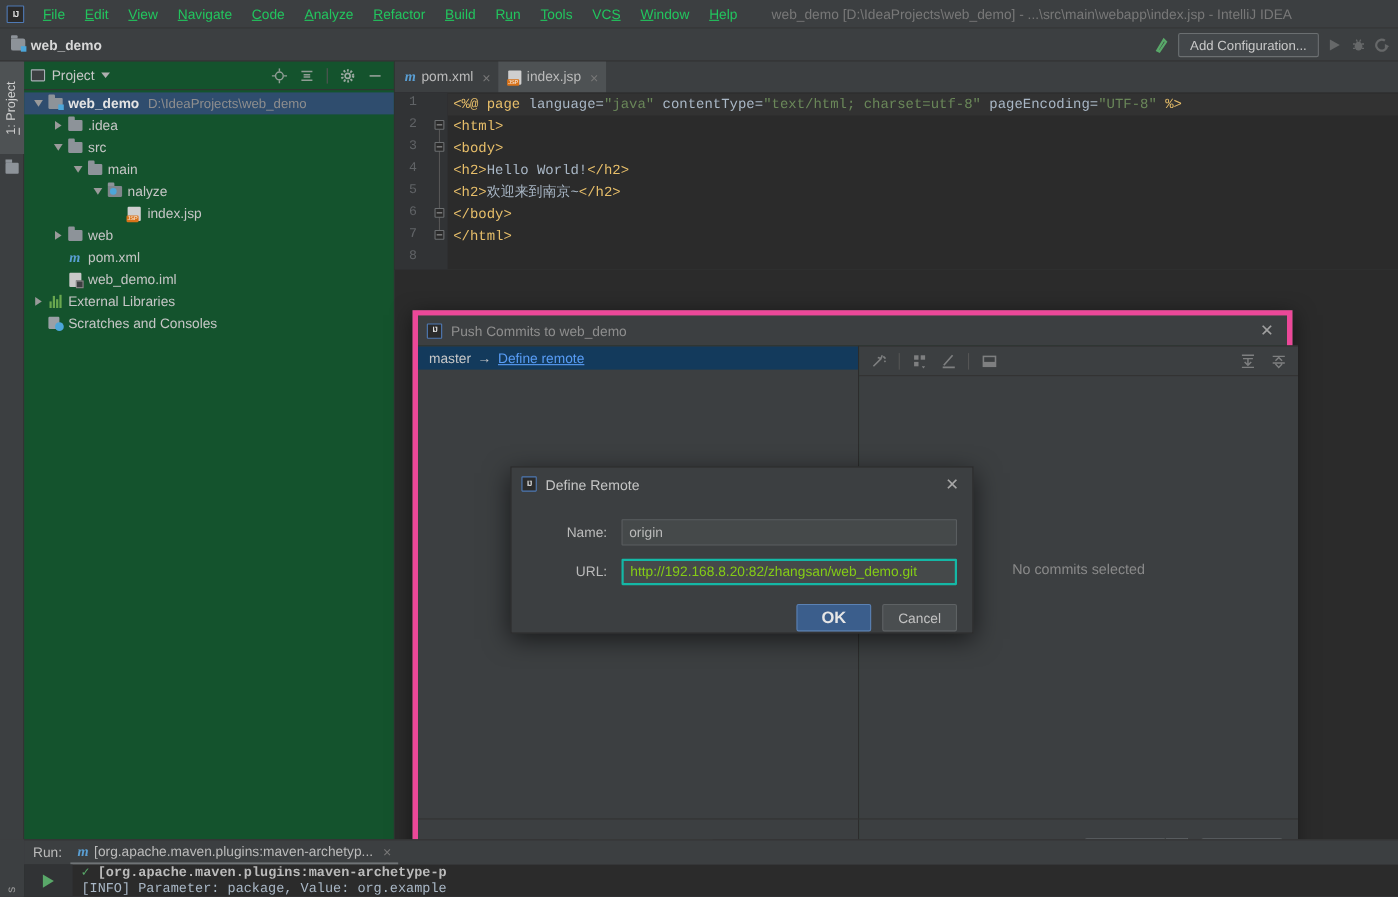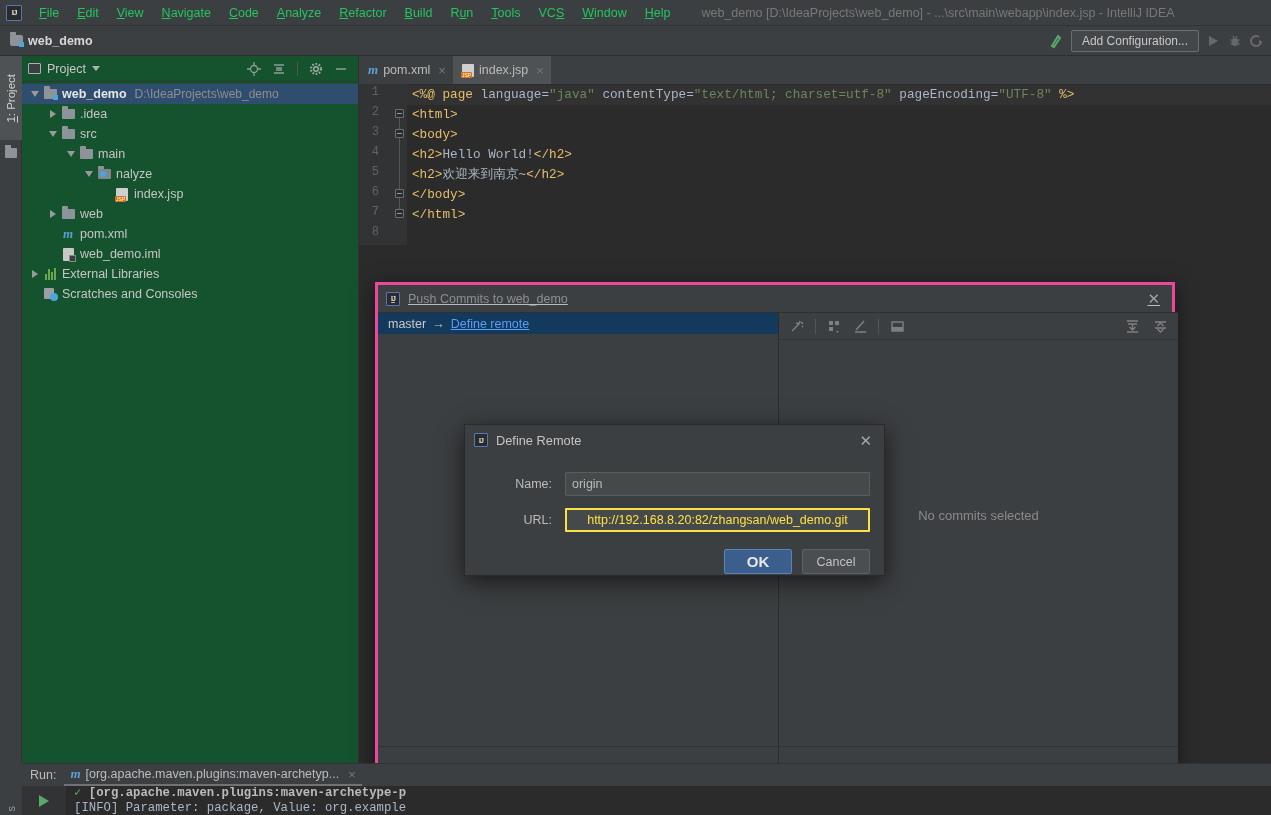--- a/index.html
+++ b/index.html
@@ -182,23 +182,22 @@
     position: absolute; left: 359px; top: 245px; width: 912px; height: 518px;
     background: #2b2b2b;
   }
   .editor-gutter-rest {
     position:absolute; left:359px; top:245px; width:48px; height:518px; background:#313335;
   }
 
   
   .pushdlg {
     position: absolute; left: 375px; top: 282px; width: 800px; height: 528px;
-    background: #14532d; border: 3px solid #ec4899;
+    background: #14532d; border: 5px solid #ec4899;
     box-shadow: 0 4px 18px rgba(0,0,0,.55);
-    text-decoration: underline;
   }
   .pd-title {
     height: 27px; display: flex; align-items: center; padding-left: 8px;
     background: #3c3f41;
   }
   .pd-title .ij-logo { margin: 0 8px 0 0; width: 14px; height: 14px; font-size: 7px; }
   .pd-title-text { color: #8e8e8e; font-size: 12.5px; }
   .pd-close {
     margin-left: auto; margin-right: 12px; color: #a0a0a0; font-size: 15px;
     cursor: pointer; line-height: 1;
@@ -268,21 +267,21 @@
   .rd-title .ij-logo { margin: 0 8px 0 0; width: 14px; height: 14px; font-size: 7px; }
   .rd-title-text { color: #c5c5c5; font-size: 12.8px; }
   .rd-close { margin-left: auto; margin-right: 12px; color: #a7a7a7; font-size: 15px; cursor: pointer; line-height:1;}
   .rd-row { display: flex; align-items: center; margin: 0 14px 0 0; height: 26px; }
   .rd-label { width: 100px; text-align: right; padding-right: 13px; color: #bbbbbb; font-size: 12.5px; }
   .rd-input {
     flex: 1; height: 24px; background: #45494a; border: 1px solid #5a5e60;
     color: #b9b9b9; font-size: 12.5px; padding: 0 6px; border-radius: 1px;
     font-family: "Liberation Sans", sans-serif; outline: none;
   }
-  .rd-input.focus { border: 2px solid #fde047; background: #45494a; color: #fde047; text-align: center; }
+  .rd-input.focus { border: 2px solid #14b8a6; background: #45494a; color: #84cc16; }
   .rd-buttons { display: flex; justify-content: flex-end; gap: 10px; padding: 0 14px; margin-top: 16px; }
   .btn-ok {
     height: 25px; min-width: 68px; background: #3b5e8c; border: 1px solid #5b82b5;
     color: #e6e6e6; font-size: 15px; font-weight: bold; border-radius: 2px;
     display:flex;align-items:center;justify-content:center;cursor:pointer;
   }
   .btn-cancel {
     height: 25px; min-width: 68px; background: #4a4e50; border: 1px solid #5e6264;
     color: #c2c2c2; font-size: 12.5px; border-radius: 2px;
     display:flex;align-items:center;justify-content:center;cursor:pointer;

